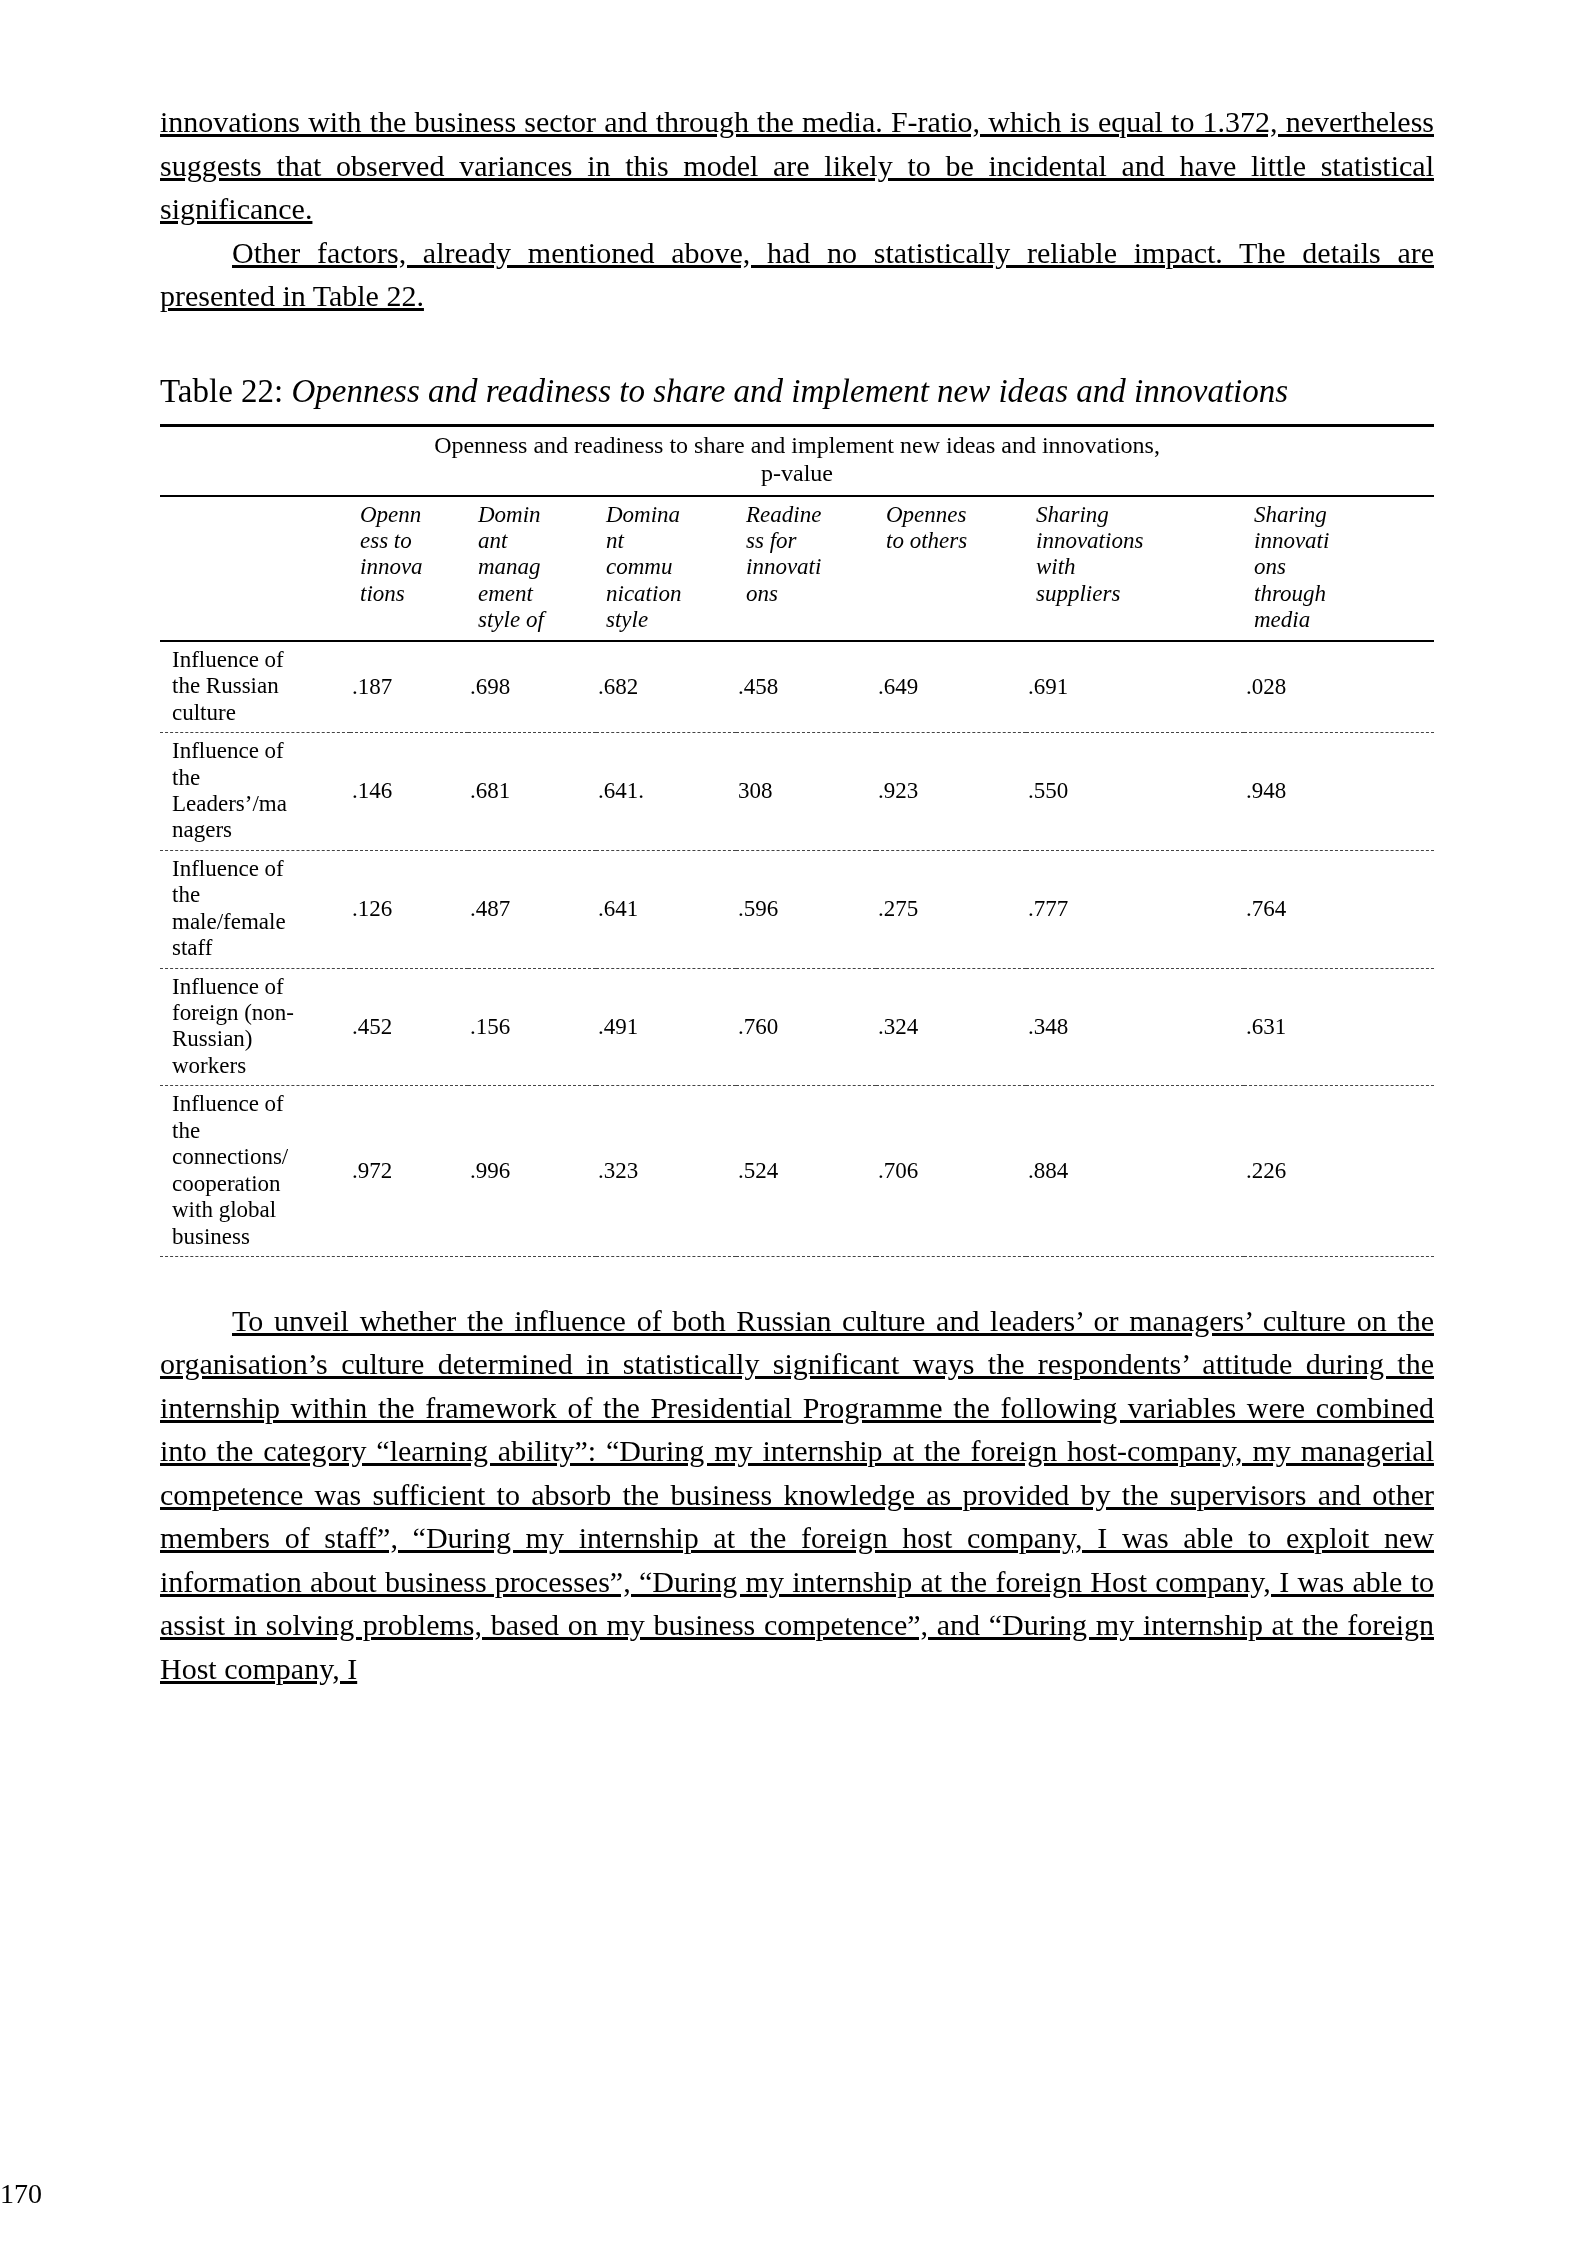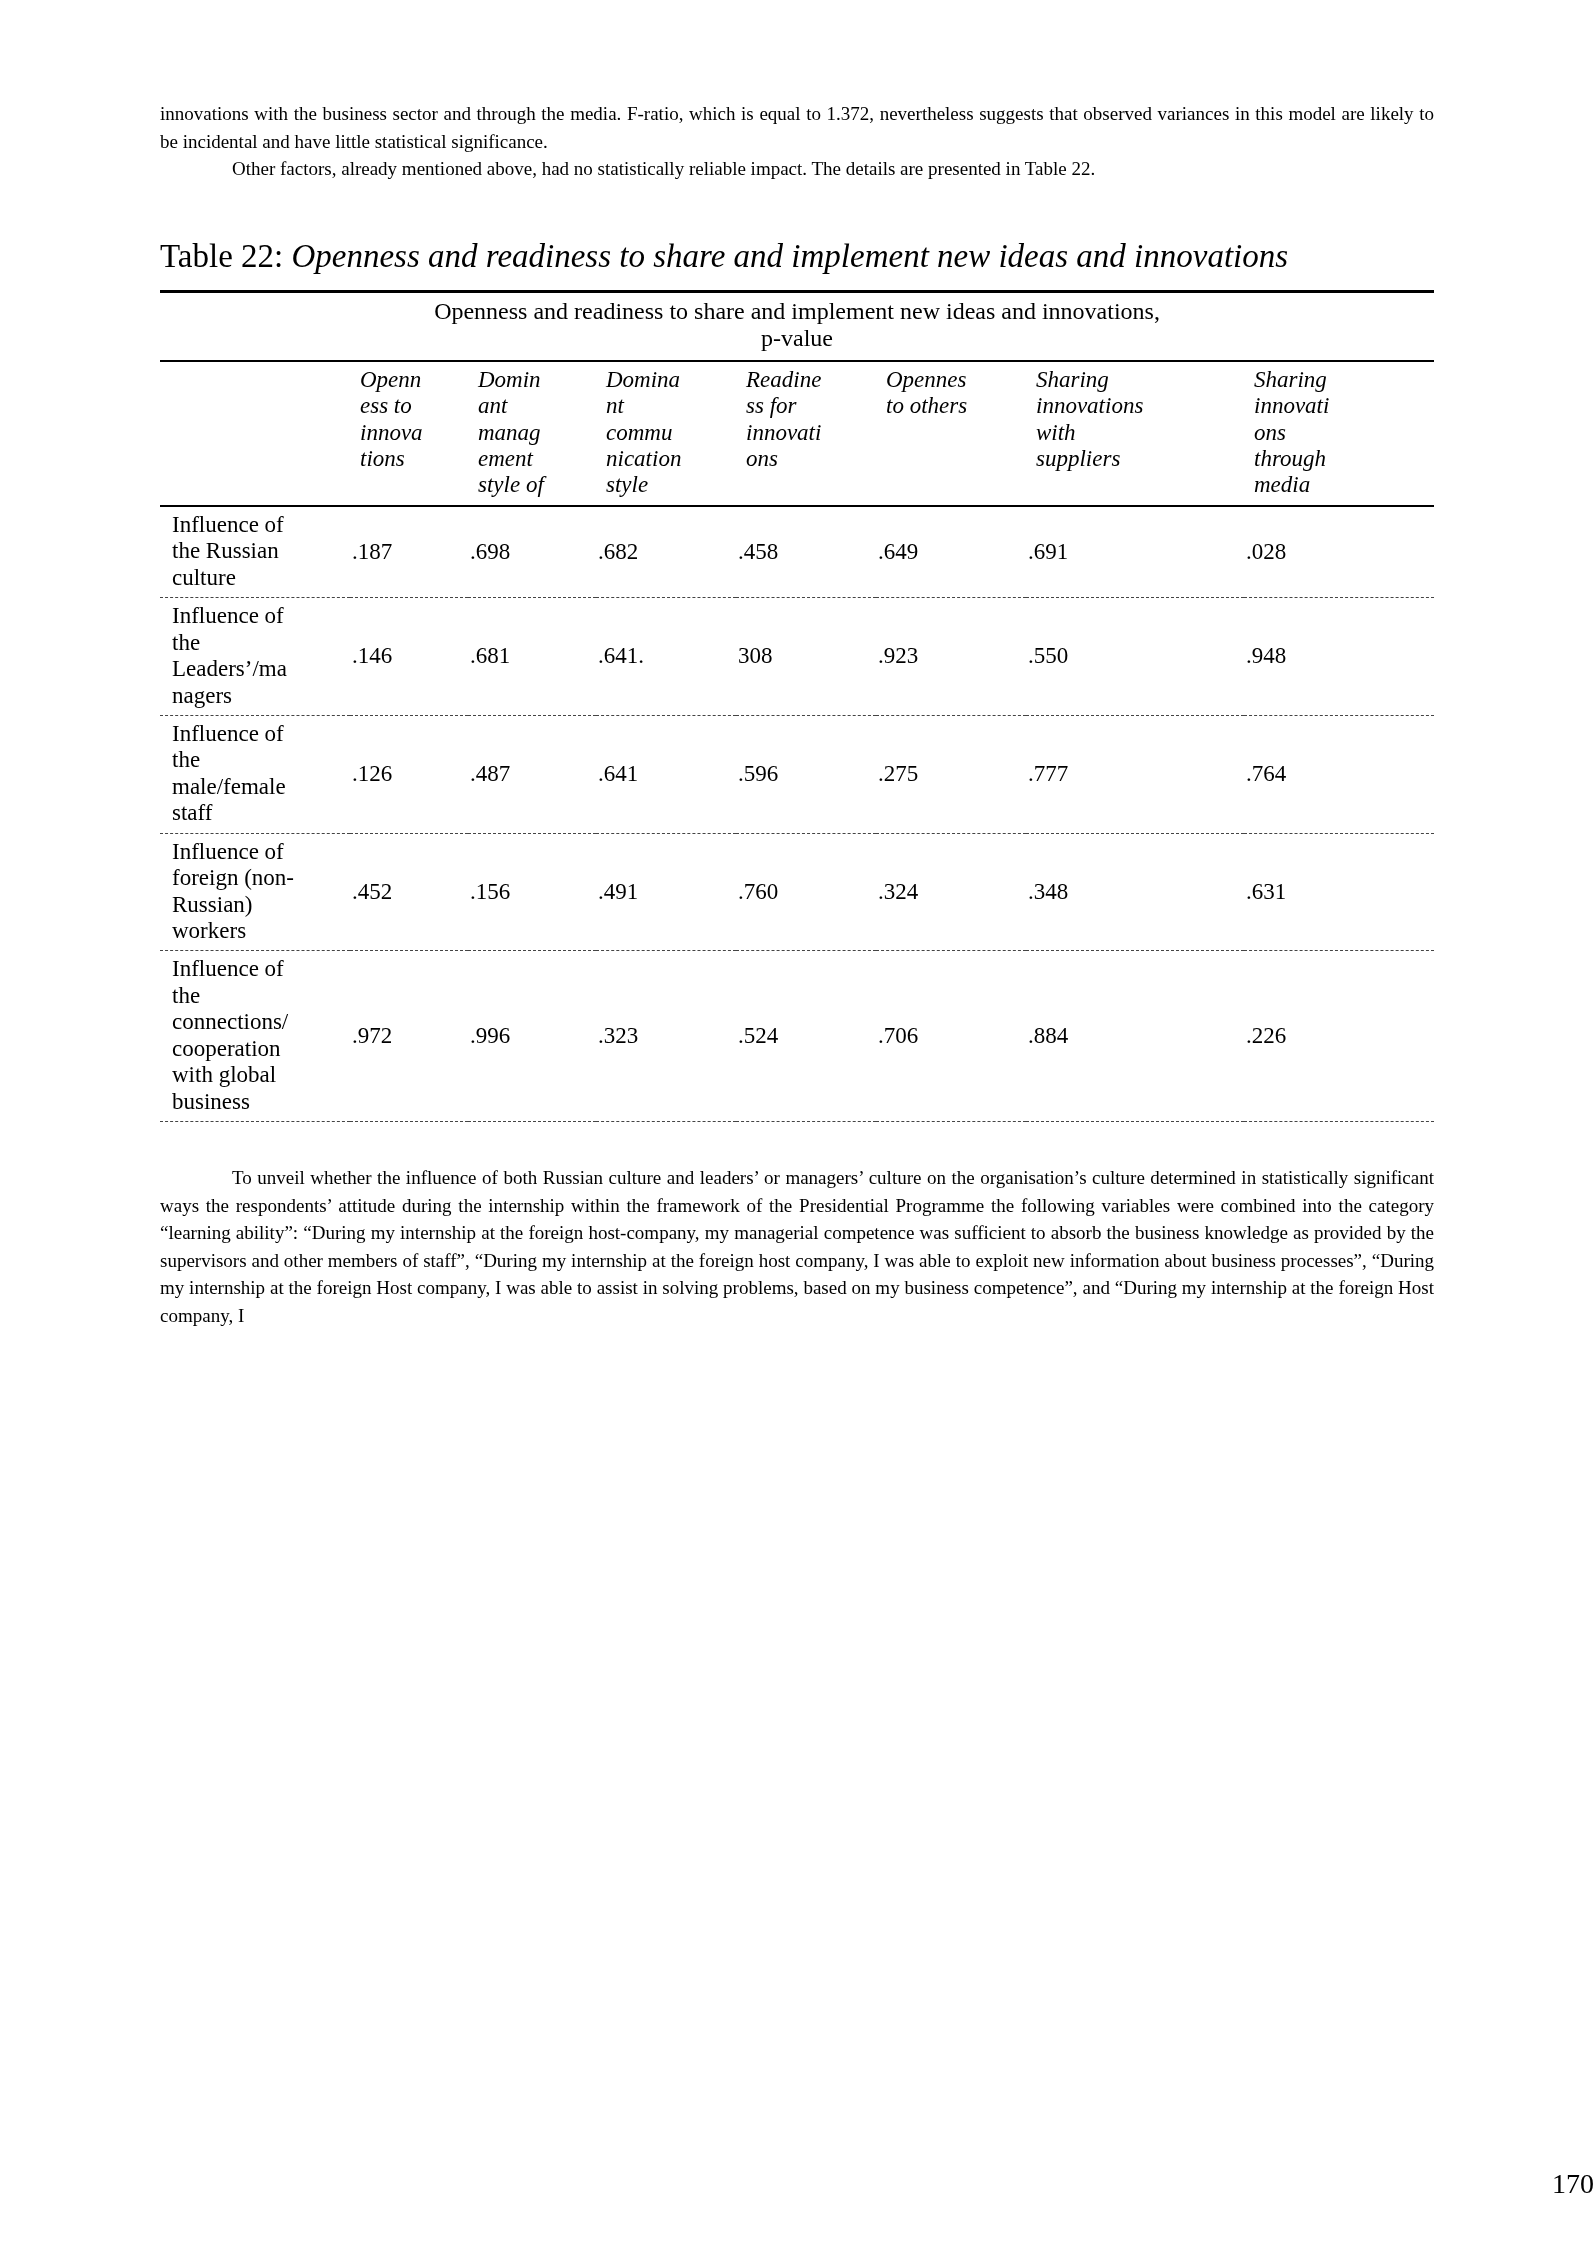--- a/index.html
+++ b/index.html
@@ -15,24 +15,25 @@
     position: relative;
   }
   .page {
     box-sizing: border-box;
     width: 1594px;
     height: 2250px;
     padding: 100px 160px 0 160px;
     position: relative;
   }
   p.body-text {
-    font-size: 19px;
+    font-size: 30px;
     line-height: 1.45;
     text-align: justify;
     margin: 0;
+    text-decoration: underline;
   }
   p.indent {
     text-indent: 72px;
   }
   p.caption {
     font-size: 33px;
     line-height: 1.3;
     margin: 52px 0 0 0;
     text-align: left;
   }
@@ -73,24 +74,24 @@
   table.results tbody td {
     border-bottom: 1px dashed #444;
     margin-top: 36px;
   }
   table.results tbody td.value {
     vertical-align: middle;
     padding: 4px 2px;
   }
   .pageno {
     position: absolute;
-    bottom: 50px;
+    bottom: 40px;
     left: 0;
     width: 100%;
-    text-align: right;
+    text-align: left;
     font-size: 28px;
   }
 </style>
 </head>
 <body>
 
 <div class="page">
 
   <p class="body-text">innovations with the business sector and through the media. F-ratio, which is equal to 1.372, nevertheless suggests that observed variances in this model are likely to be incidental and have little statistical significance.</p>
 

